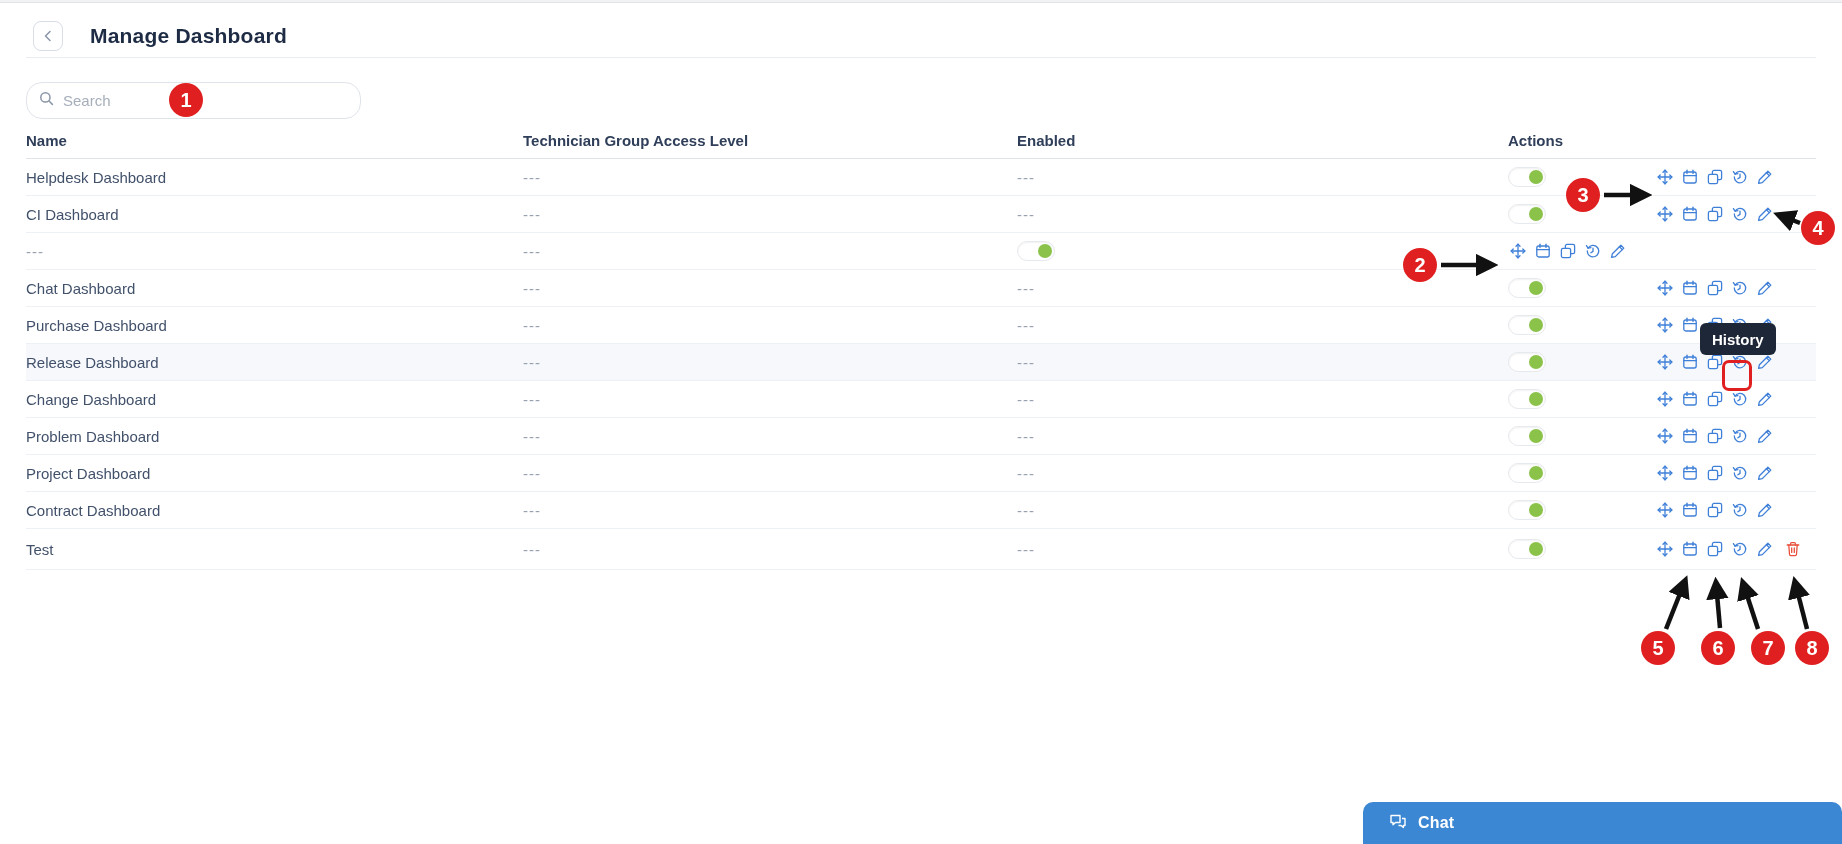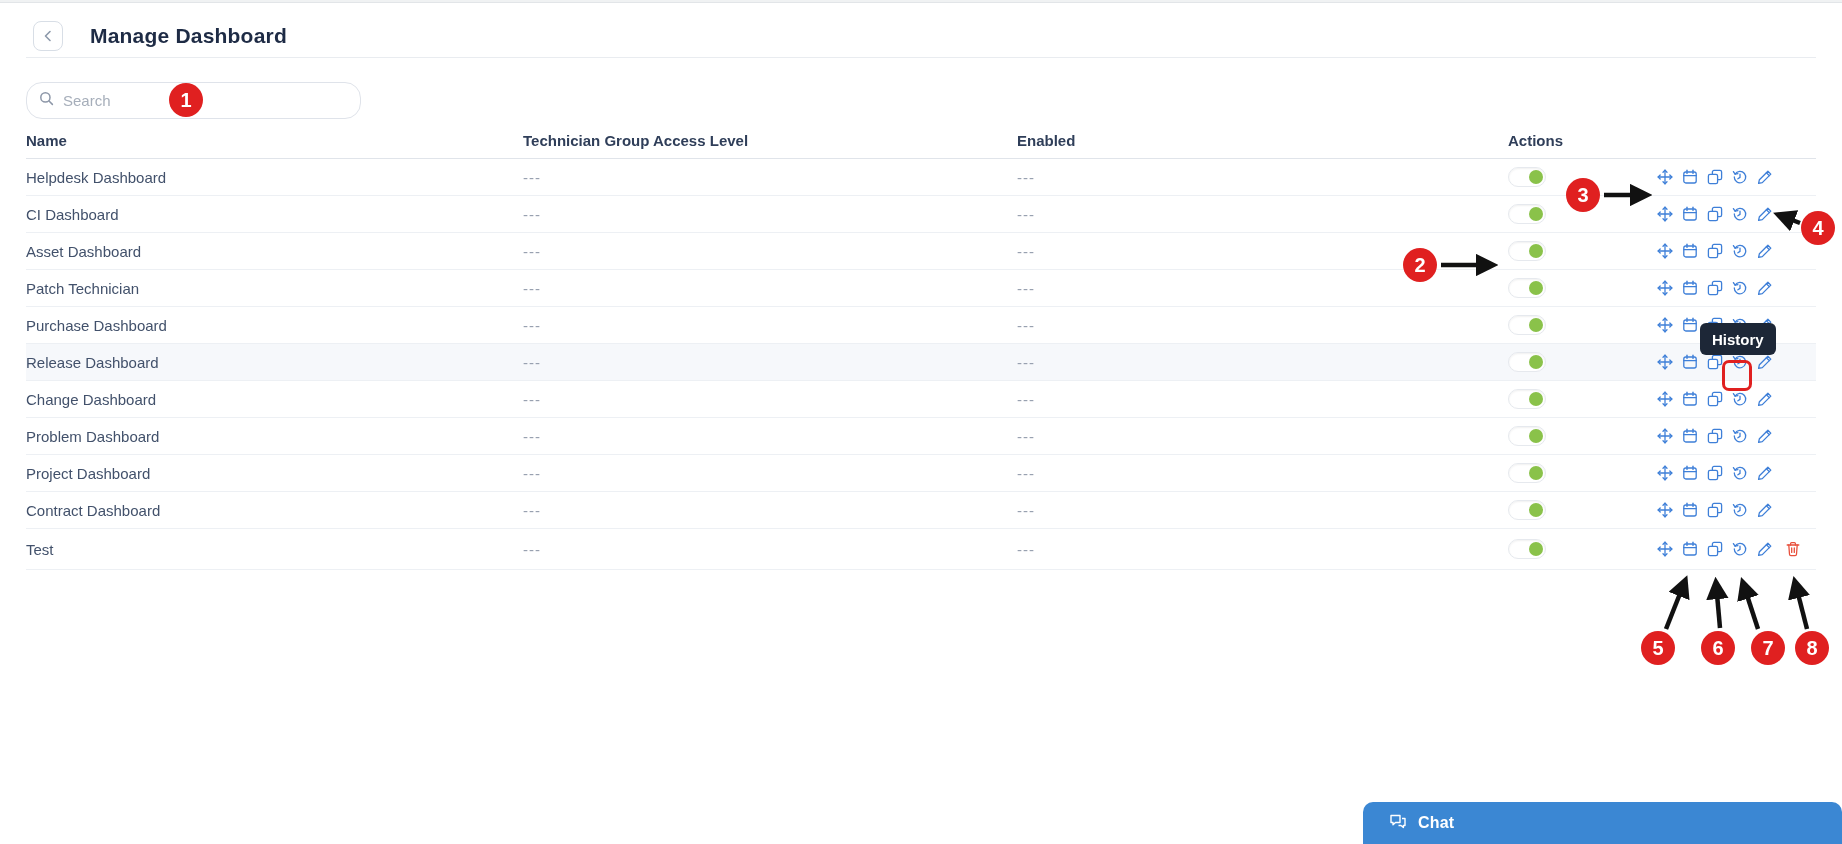--- a/index.html
+++ b/index.html
@@ -213,70 +213,69 @@
           </span>
           <span style="display: flex;">
             <svg class="action-icon" viewBox="0 0 16 16" fill="none" stroke="currentColor" stroke-width="1.3" stroke-linecap="round" stroke-linejoin="round">
               <path d="M10.9 2.2l2.9 2.9-8.5 8.5-3.7.8.8-3.7z"></path>
               <line x1="9.4" y1="3.7" x2="12.3" y2="6.6"></line>
             </svg>
           </span>
         </div>
   </div>
       <div class="tr row">
-    <div class="td-name">Asset Dashboard</div>
-    <div class="td-dash">---</div>
-    <div class="td-dash">---</div>
-    <div class="td-toggle">
-      <div class="toggle">
-            <div class="knob"></div>
-          </div>
-    </div>
-    <div class="actions-cell">
-          <span style="display: flex;">
-            <svg class="action-icon" viewBox="0 0 16 16" fill="none" stroke="currentColor" stroke-width="1.3" stroke-linecap="round" stroke-linejoin="round">
-              <line x1="8" y1="1.2" x2="8" y2="14.8"></line>
-              <line x1="1.2" y1="8" x2="14.8" y2="8"></line>
-              <polyline points="6,3.2 8,1.2 10,3.2"></polyline>
-              <polyline points="6,12.8 8,14.8 10,12.8"></polyline>
-              <polyline points="3.2,6 1.2,8 3.2,10"></polyline>
-              <polyline points="12.8,6 14.8,8 12.8,10"></polyline>
-            </svg>
-          </span>
-          <span style="display: flex;">
-            <svg class="action-icon" viewBox="0 0 16 16" fill="none" stroke="currentColor" stroke-width="1.3" stroke-linecap="round" stroke-linejoin="round">
-              <rect x="1.8" y="3" width="12.4" height="11" rx="2"></rect>
-              <line x1="5" y1="1.2" x2="5" y2="4.4"></line>
-              <line x1="11" y1="1.2" x2="11" y2="4.4"></line>
-              <line x1="1.8" y1="6.6" x2="14.2" y2="6.6"></line>
-            </svg>
-          </span>
-          <span style="display: flex;">
-            <svg class="action-icon" viewBox="0 0 16 16" fill="none" stroke="currentColor" stroke-width="1.3" stroke-linejoin="round">
-              <rect x="5.4" y="1.4" width="9.2" height="9.2" rx="1.6"></rect>
-              <rect x="1.4" y="5.4" width="9.2" height="9.2" rx="1.6" fill="#fff"></rect>
-            </svg>
-          </span>
-          <span style="display: flex;">
-            <svg class="action-icon" viewBox="0 0 16 16" fill="none" stroke="currentColor" stroke-width="1.3" stroke-linecap="round" stroke-linejoin="round">
-              <path d="M3.1 5.2A5.7 5.7 0 1 1 2.3 8"></path>
-              <polyline points="1.4,2.6 3.1,5.2 5.9,4.6"></polyline>
-              <polyline points="8,5.2 8,8.4 5.9,9.8"></polyline>
-            </svg>
-          </span>
-          <span style="display: flex;">
-            <svg class="action-icon" viewBox="0 0 16 16" fill="none" stroke="currentColor" stroke-width="1.3" stroke-linecap="round" stroke-linejoin="round">
-              <path d="M10.9 2.2l2.9 2.9-8.5 8.5-3.7.8.8-3.7z"></path>
-              <line x1="9.4" y1="3.7" x2="12.3" y2="6.6"></line>
-            </svg>
-          </span>
-        </div>
-  </div>
-      <div class="tr row">
-    <div class="td-name">Patch Technician</div>
+    <div class="td-dash">---</div>
+    <div class="td-dash">---</div>
+    <div class="td-toggle">
+      <div class="toggle">
+            <div class="knob"></div>
+          </div>
+    </div>
+    <div class="actions-cell">
+          <span style="display: flex;">
+            <svg class="action-icon" viewBox="0 0 16 16" fill="none" stroke="currentColor" stroke-width="1.3" stroke-linecap="round" stroke-linejoin="round">
+              <line x1="8" y1="1.2" x2="8" y2="14.8"></line>
+              <line x1="1.2" y1="8" x2="14.8" y2="8"></line>
+              <polyline points="6,3.2 8,1.2 10,3.2"></polyline>
+              <polyline points="6,12.8 8,14.8 10,12.8"></polyline>
+              <polyline points="3.2,6 1.2,8 3.2,10"></polyline>
+              <polyline points="12.8,6 14.8,8 12.8,10"></polyline>
+            </svg>
+          </span>
+          <span style="display: flex;">
+            <svg class="action-icon" viewBox="0 0 16 16" fill="none" stroke="currentColor" stroke-width="1.3" stroke-linecap="round" stroke-linejoin="round">
+              <rect x="1.8" y="3" width="12.4" height="11" rx="2"></rect>
+              <line x1="5" y1="1.2" x2="5" y2="4.4"></line>
+              <line x1="11" y1="1.2" x2="11" y2="4.4"></line>
+              <line x1="1.8" y1="6.6" x2="14.2" y2="6.6"></line>
+            </svg>
+          </span>
+          <span style="display: flex;">
+            <svg class="action-icon" viewBox="0 0 16 16" fill="none" stroke="currentColor" stroke-width="1.3" stroke-linejoin="round">
+              <rect x="5.4" y="1.4" width="9.2" height="9.2" rx="1.6"></rect>
+              <rect x="1.4" y="5.4" width="9.2" height="9.2" rx="1.6" fill="#fff"></rect>
+            </svg>
+          </span>
+          <span style="display: flex;">
+            <svg class="action-icon" viewBox="0 0 16 16" fill="none" stroke="currentColor" stroke-width="1.3" stroke-linecap="round" stroke-linejoin="round">
+              <path d="M3.1 5.2A5.7 5.7 0 1 1 2.3 8"></path>
+              <polyline points="1.4,2.6 3.1,5.2 5.9,4.6"></polyline>
+              <polyline points="8,5.2 8,8.4 5.9,9.8"></polyline>
+            </svg>
+          </span>
+          <span style="display: flex;">
+            <svg class="action-icon" viewBox="0 0 16 16" fill="none" stroke="currentColor" stroke-width="1.3" stroke-linecap="round" stroke-linejoin="round">
+              <path d="M10.9 2.2l2.9 2.9-8.5 8.5-3.7.8.8-3.7z"></path>
+              <line x1="9.4" y1="3.7" x2="12.3" y2="6.6"></line>
+            </svg>
+          </span>
+        </div>
+  </div>
+      <div class="tr row">
+    <div class="td-name">Chat Dashboard</div>
     <div class="td-dash">---</div>
     <div class="td-dash">---</div>
     <div class="td-toggle">
       <div class="toggle">
             <div class="knob"></div>
           </div>
     </div>
     <div class="actions-cell">
           <span style="display: flex;">
             <svg class="action-icon" viewBox="0 0 16 16" fill="none" stroke="currentColor" stroke-width="1.3" stroke-linecap="round" stroke-linejoin="round">

